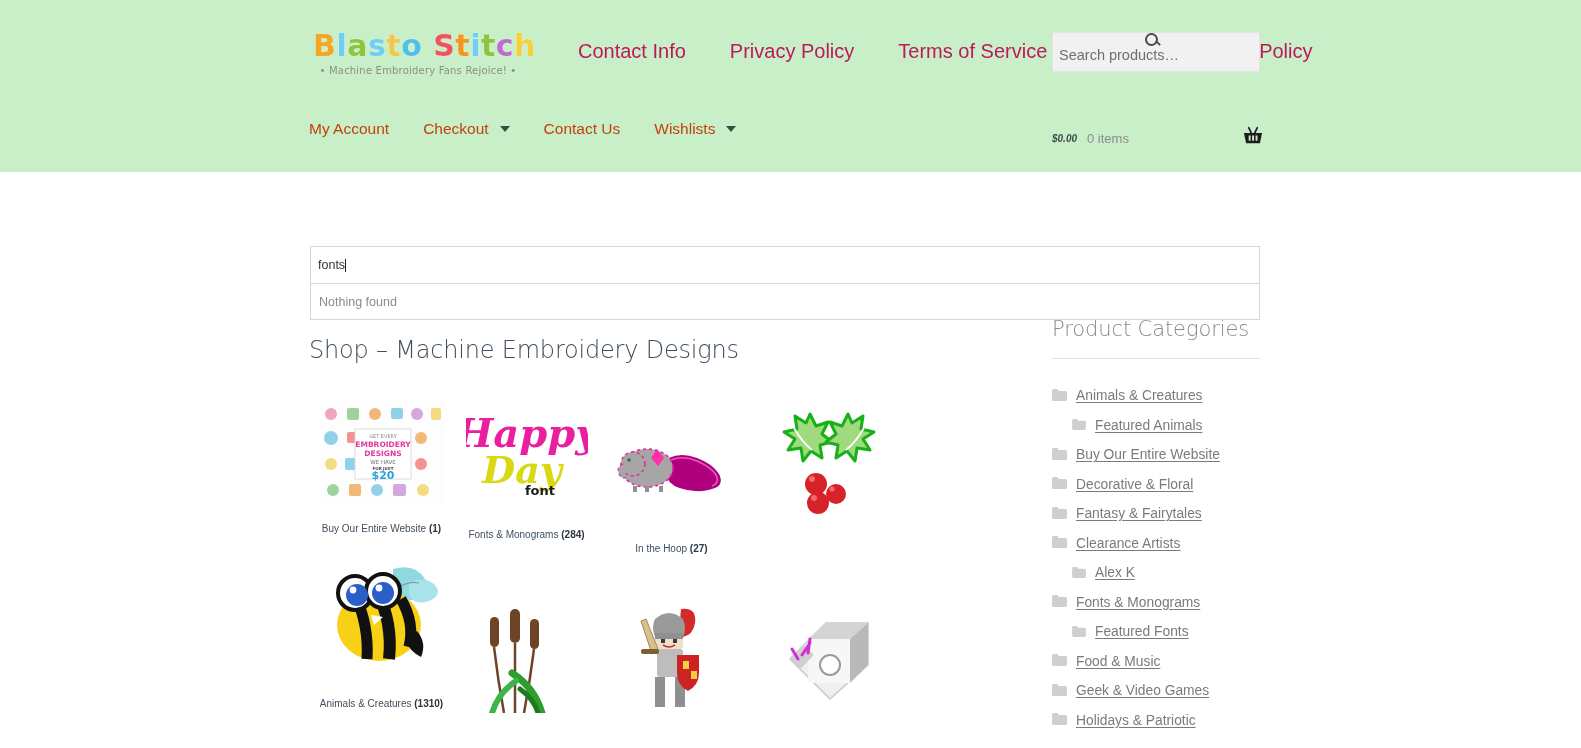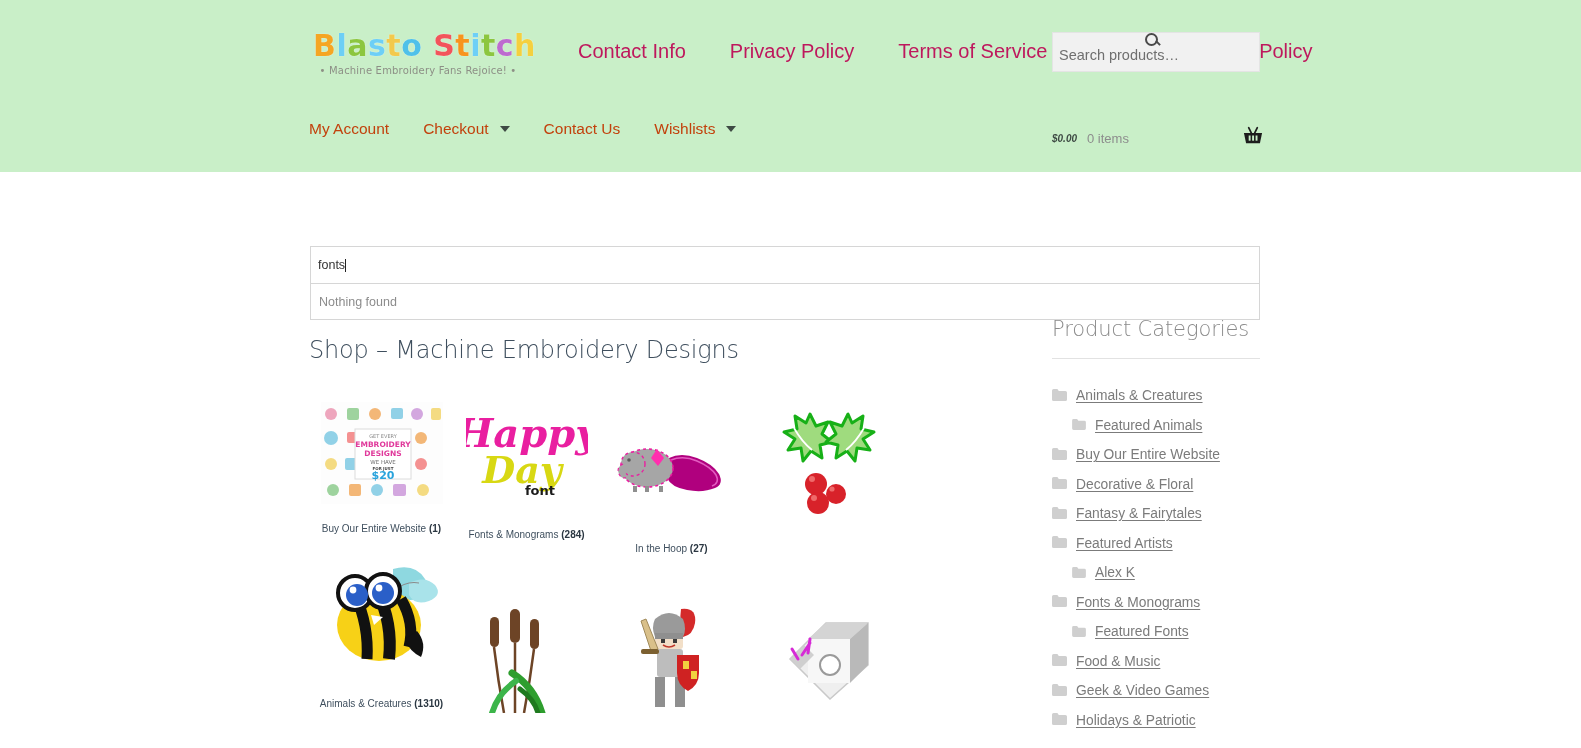--- a/index.html
+++ b/index.html
@@ -496,21 +496,21 @@
         <div class="cat-item">
           <span class="folder-icon"><svg width="15" height="12" viewBox="0 0 15 12">
               <path d="M0 1.6 A1.6 1.6 0 0 1 1.6 0 H5.4 L6.8 2 H13.4 A1.6 1.6 0 0 1 15 3.6 V10.4 A1.6 1.6 0 0 1 13.4 12 H1.6 A1.6 1.6 0 0 1 0 10.4 Z" fill="#cfcfcf"></path>
             </svg></span>
           <a class="cat-link" href="#">Fantasy &amp; Fairytales</a>
         </div>
         <div class="cat-item">
           <span class="folder-icon"><svg width="15" height="12" viewBox="0 0 15 12">
               <path d="M0 1.6 A1.6 1.6 0 0 1 1.6 0 H5.4 L6.8 2 H13.4 A1.6 1.6 0 0 1 15 3.6 V10.4 A1.6 1.6 0 0 1 13.4 12 H1.6 A1.6 1.6 0 0 1 0 10.4 Z" fill="#cfcfcf"></path>
             </svg></span>
-          <a class="cat-link" href="#">Featured Artists</a>
+          <a class="cat-link" href="#">Clearance Artists</a>
         </div>
         <div class="cat-item child">
           <span class="folder-icon"><svg width="14" height="11" viewBox="0 0 15 12">
               <path d="M0 1.6 A1.6 1.6 0 0 1 1.6 0 H5.4 L6.8 2 H13.4 A1.6 1.6 0 0 1 15 3.6 V10.4 A1.6 1.6 0 0 1 13.4 12 H1.6 A1.6 1.6 0 0 1 0 10.4 Z" fill="#cfcfcf"></path>
             </svg></span>
           <a class="cat-link" href="#">Alex K</a>
         </div>
         <div class="cat-item">
           <span class="folder-icon"><svg width="15" height="12" viewBox="0 0 15 12">
               <path d="M0 1.6 A1.6 1.6 0 0 1 1.6 0 H5.4 L6.8 2 H13.4 A1.6 1.6 0 0 1 15 3.6 V10.4 A1.6 1.6 0 0 1 13.4 12 H1.6 A1.6 1.6 0 0 1 0 10.4 Z" fill="#cfcfcf"></path>

